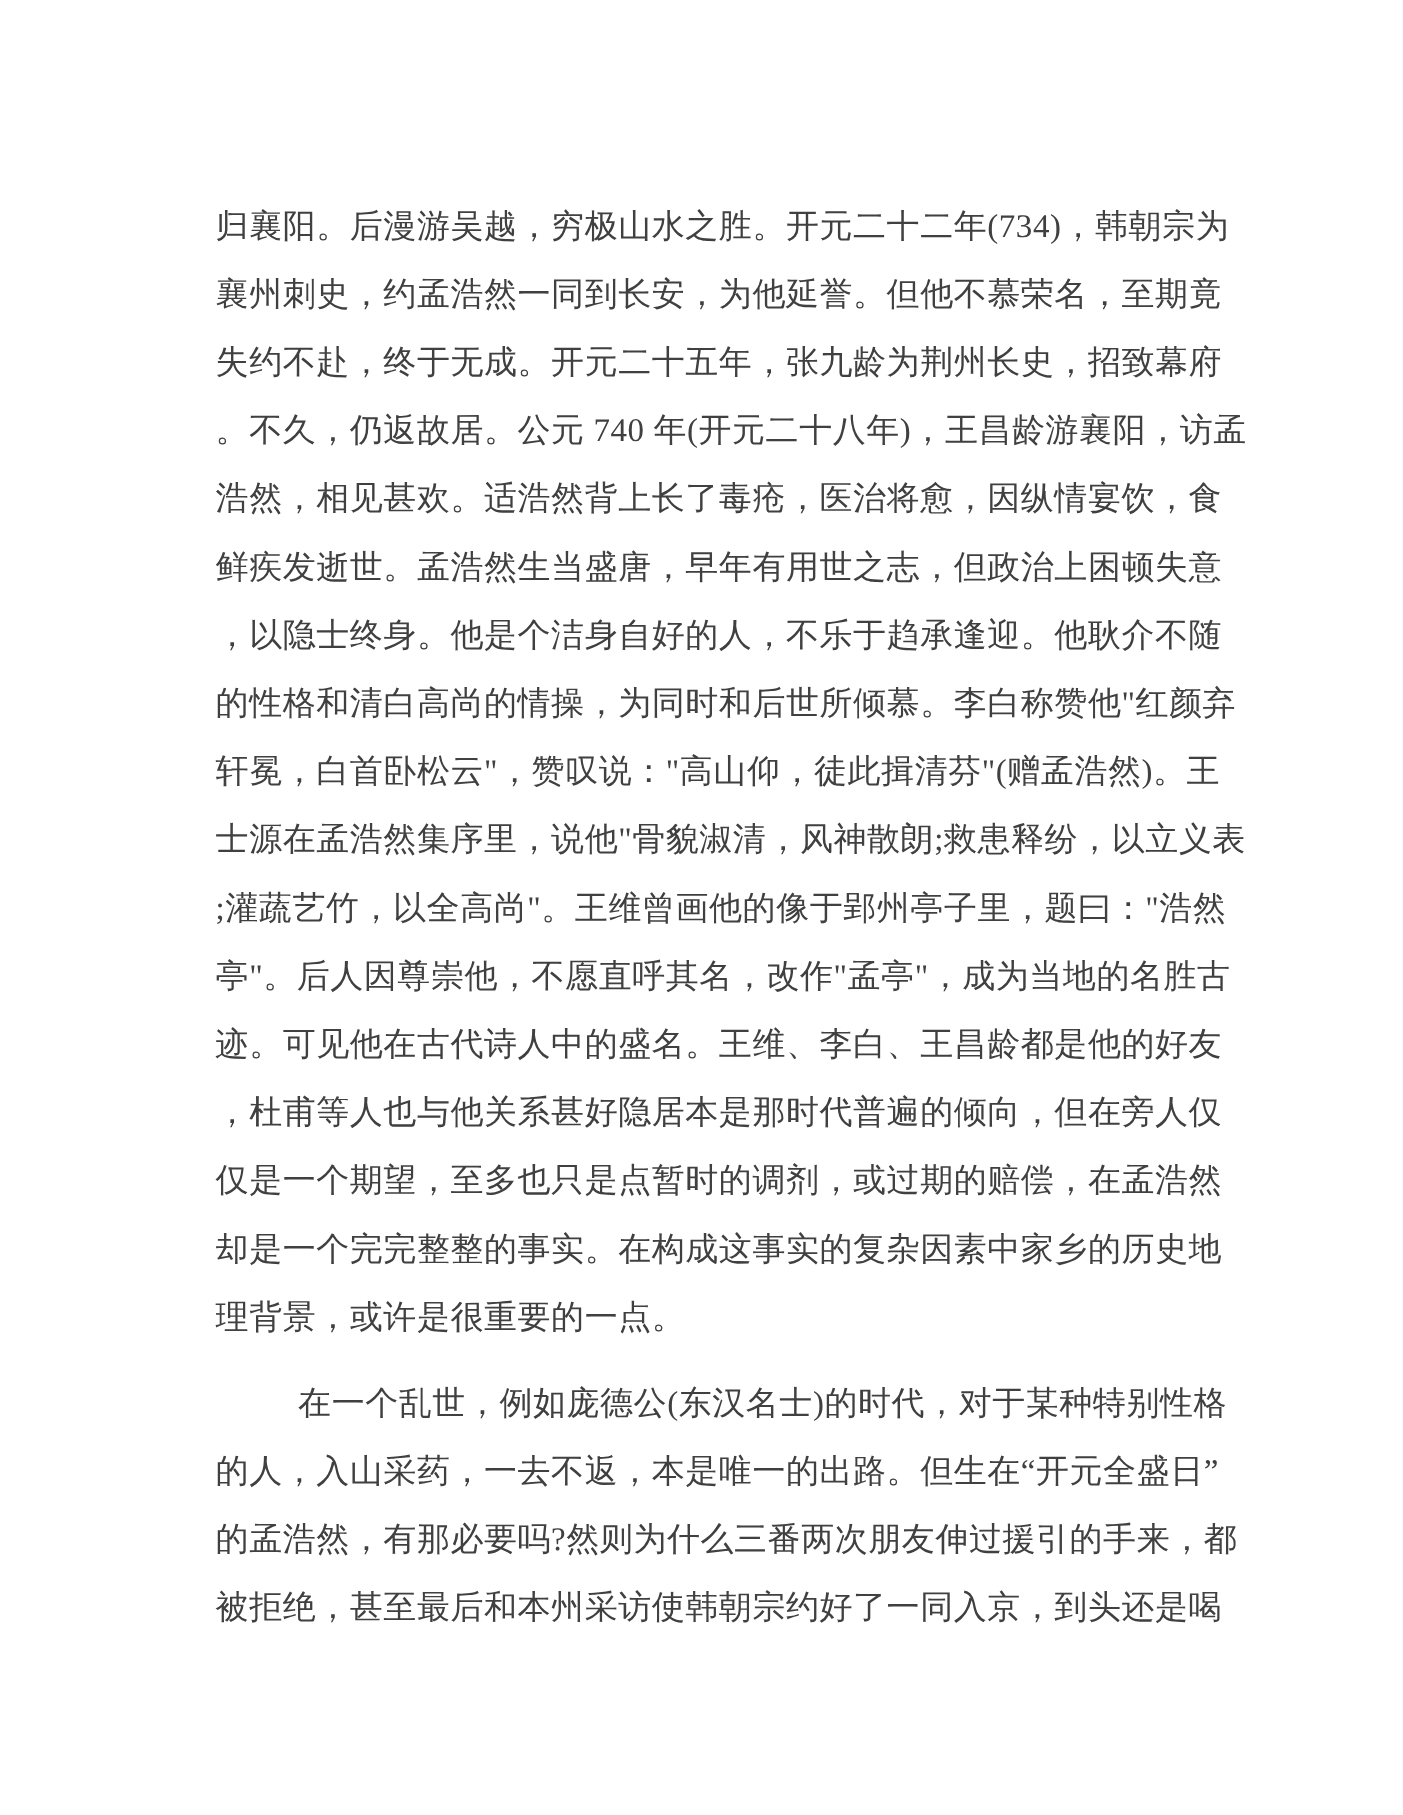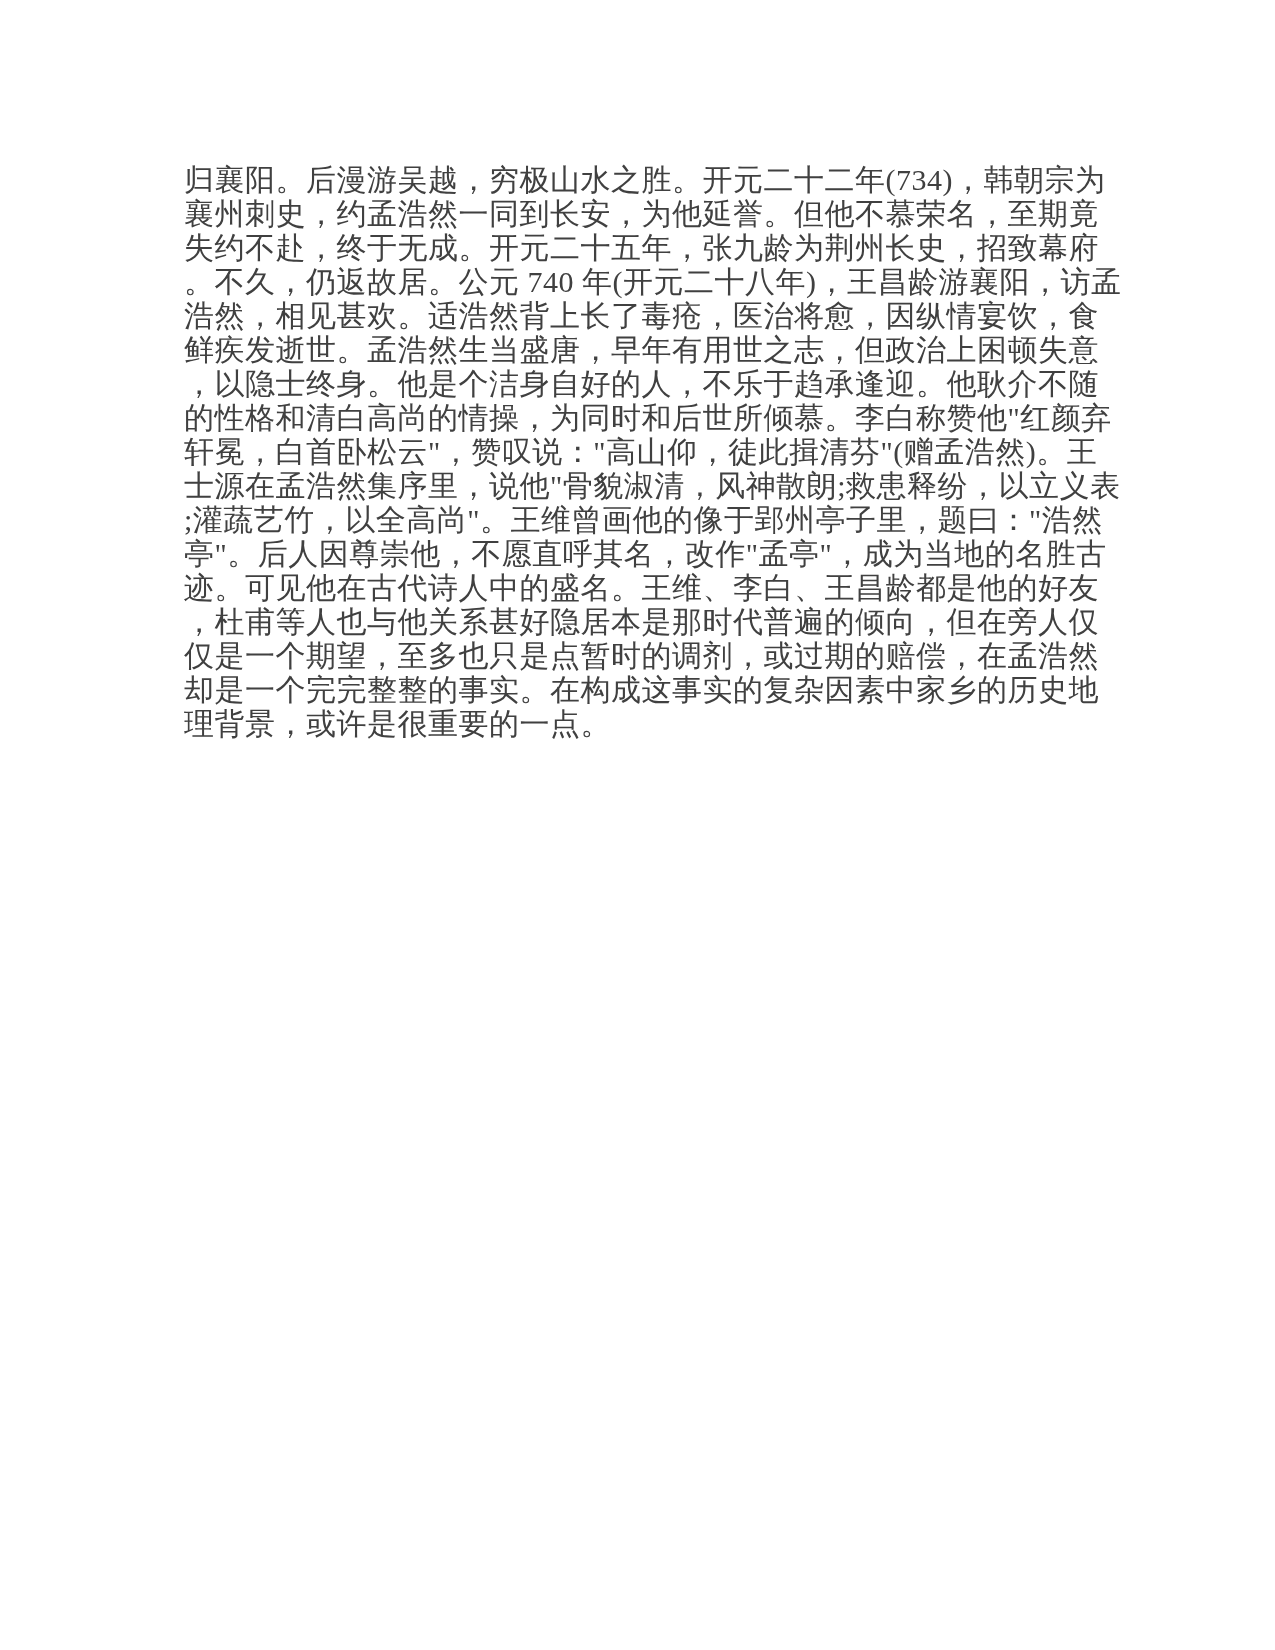--- a/index.html
+++ b/index.html
@@ -14,24 +14,24 @@
     background: #ffffff;
     overflow: hidden;
   }
   .textblock {
     position: absolute;
     left: 180px;
     top: 159px;
     width: 1060px;
   }
   .para {
-    margin: 4px;
+    margin: 16px;
     font-family: "Liberation Serif", "DejaVu Serif", serif;
     font-size: 30px;
-    line-height: 34px;
+    line-height: 62px;
     letter-spacing: 0.5px;
     white-space: pre;        
     color: #404040;
     font-weight: 400;
   }
   .para.indent-first {
     text-indent: 75px;
   }
 </style>
 </head>
@@ -49,14 +49,18 @@
 的性格和清白高尚的情操，为同时和后世所倾慕。李白称赞他"红颜弃
 轩冕，白首卧松云"，赞叹说："高山仰，徒此揖清芬"(赠孟浩然)。王
 士源在孟浩然集序里，说他"骨貌淑清，风神散朗;救患释纷，以立义表
 ;灌蔬艺竹，以全高尚"。王维曾画他的像于郢州亭子里，题曰："浩然
 亭"。后人因尊崇他，不愿直呼其名，改作"孟亭"，成为当地的名胜古
 迹。可见他在古代诗人中的盛名。王维、李白、王昌龄都是他的好友
 ，杜甫等人也与他关系甚好隐居本是那时代普遍的倾向，但在旁人仅
 仅是一个期望，至多也只是点暂时的调剂，或过期的赔偿，在孟浩然
 却是一个完完整整的事实。在构成这事实的复杂因素中家乡的历史地
 理背景，或许是很重要的一点。</p>
+    <p class="para indent-first" style="color: rgb(64, 64, 64);">在一个乱世，例如庞德公(东汉名士)的时代，对于某种特别性格
+的人，入山采药，一去不返，本是唯一的出路。但生在“开元全盛日”
+的孟浩然，有那必要吗?然则为什么三番两次朋友伸过援引的手来，都
+被拒绝，甚至最后和本州采访使韩朝宗约好了一同入京，到头还是喝</p>
   </div>
 </div>
 
 </body></html>

